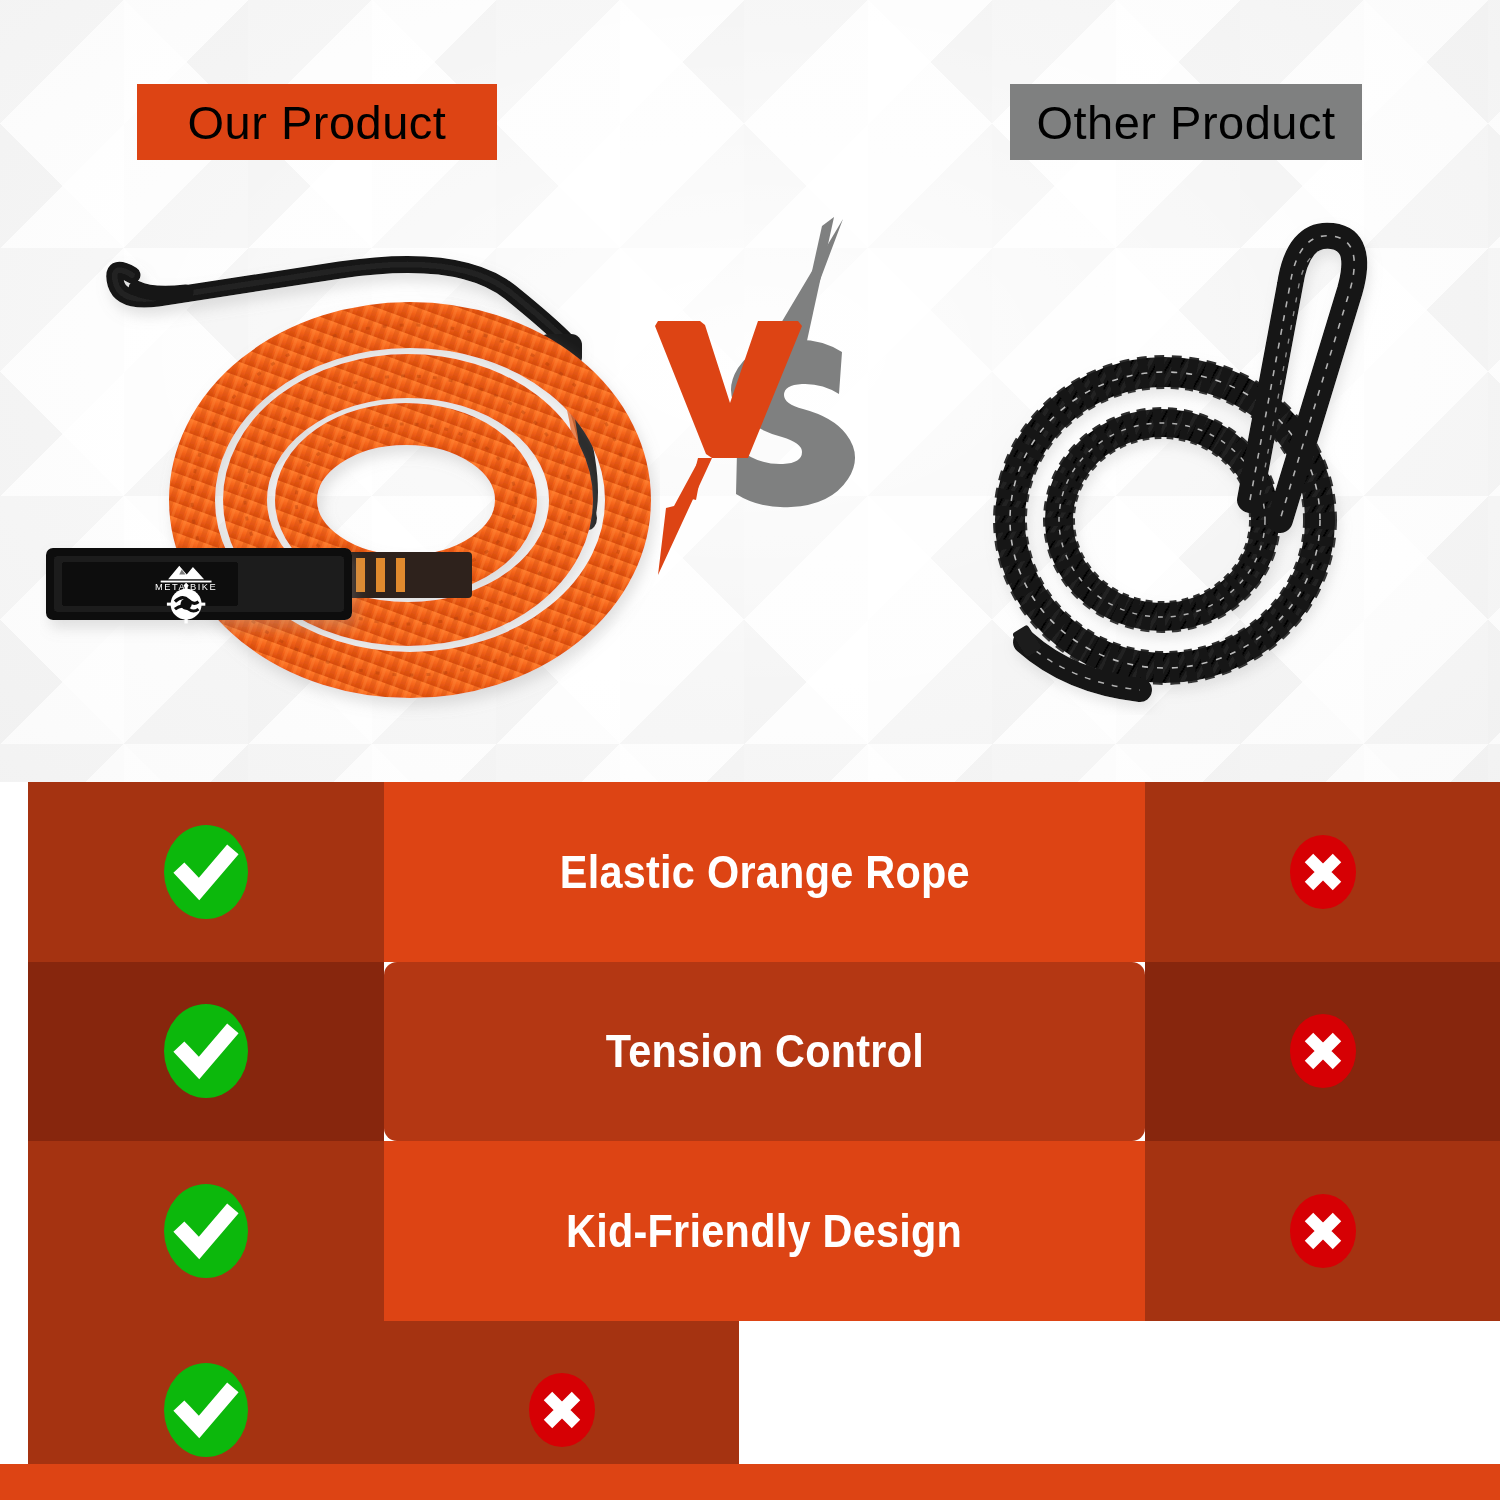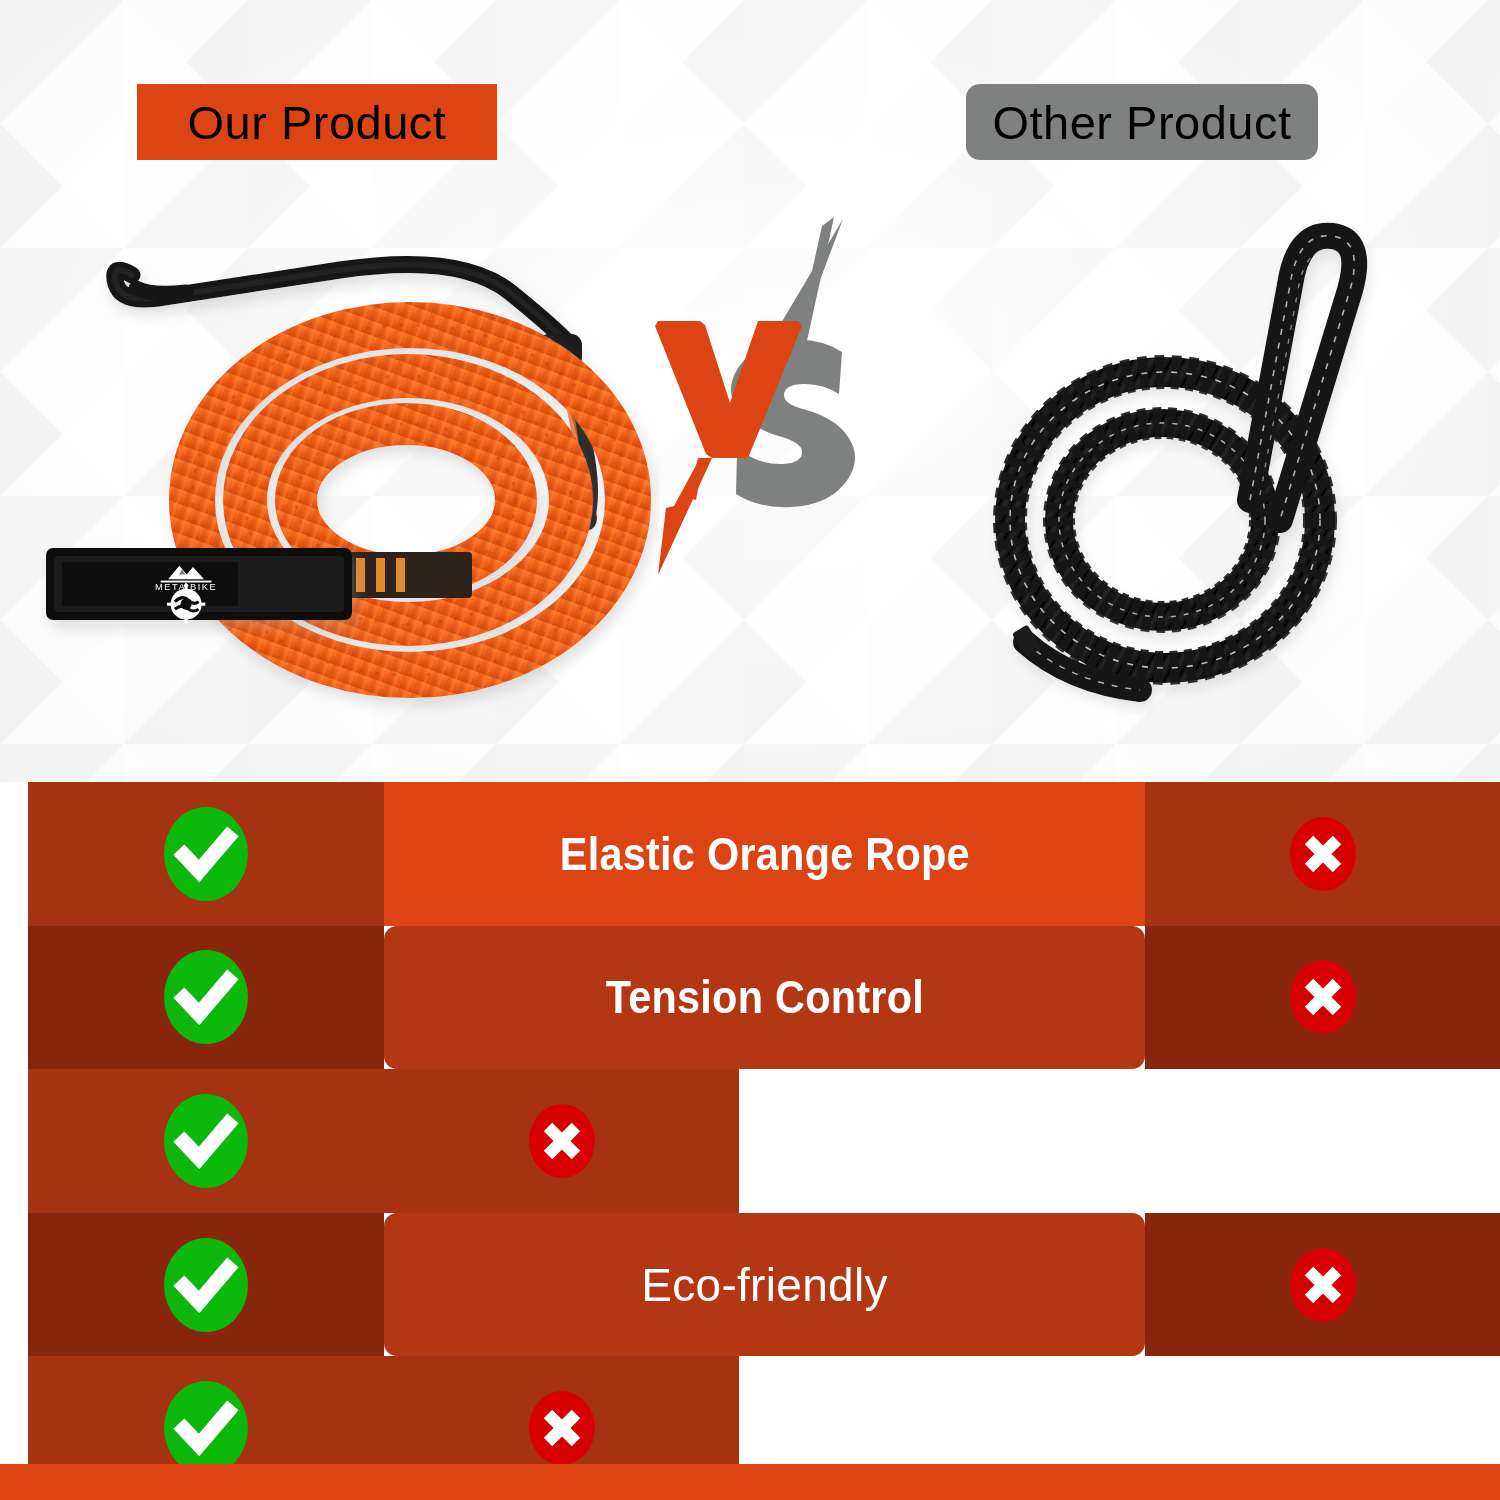--- a/index.html
+++ b/index.html
@@ -47,21 +47,21 @@
     position:absolute;
     display:flex; align-items:center; justify-content:center;
     color:#000000;
     font-size:47px;
     letter-spacing:.5px;
     font-weight:400;
     white-space:nowrap;
     font-family:"Liberation Sans", sans-serif;
   }
   #pill-ours  { left:137px;  top:84px;  width:360px; height:76px; background:#dd4414; }
-  #pill-other { left:966px; top:84px;  width:352px; height:76px; background:#7f8080;border-radius:14px; }
+  #pill-other { left:1010px; top:84px;  width:352px; height:76px; background:#7f8080; }
 
   
   #vs { position:absolute; left:630px; top:190px; width:260px; height:400px; }
   #vs svg { width:100%; height:100%; display:block; }
 
   
   .photo { position:absolute; }
   #photo-ours  { left:40px;  top:200px; width:620px; height:525px; }
   #photo-other { left:930px; top:190px; width:500px; height:525px; }
   .photo svg { width:100%; height:100%; display:block; }
@@ -331,59 +331,45 @@
       </div>
     </div>
 
     <div class="frow odd">
       <div class="cell-mark">
         <svg class="ico" viewBox="0 0 84 94">
           <ellipse cx="42" cy="47" rx="42" ry="47" fill="#0cb80c"></ellipse>
           <path d="M20 48 L35 64 L64 30" stroke="#ffffff" stroke-width="15" fill="none" stroke-linecap="square"></path>
         </svg>
       </div>
+      <div class="cell-feature">
+        <span class="feature-label">Kid-Friendly Design</span>
+      </div>
       <div class="cell-mark-right">
         <svg class="ico" viewBox="0 0 84 94">
           <ellipse cx="42" cy="47" rx="33" ry="37" fill="#d60004"></ellipse>
           <path d="M28 33 L56 61 M56 33 L28 61" stroke="#ffffff" stroke-width="12"></path>
         </svg>
       </div>
     </div>
 
-    <div class="frow even">
+
+    <div class="frow odd">
       <div class="cell-mark">
         <svg class="ico" viewBox="0 0 84 94">
           <ellipse cx="42" cy="47" rx="42" ry="47" fill="#0cb80c"></ellipse>
           <path d="M20 48 L35 64 L64 30" stroke="#ffffff" stroke-width="15" fill="none" stroke-linecap="square"></path>
         </svg>
       </div>
-      <div class="cell-feature">
-        <span class="feature-label wide">Eco-friendly</span>
-      </div>
       <div class="cell-mark-right">
         <svg class="ico" viewBox="0 0 84 94">
           <ellipse cx="42" cy="47" rx="33" ry="37" fill="#d60004"></ellipse>
           <path d="M28 33 L56 61 M56 33 L28 61" stroke="#ffffff" stroke-width="12"></path>
         </svg>
       </div>
     </div>
 
-    <div class="frow odd">
-      <div class="cell-mark">
-        <svg class="ico" viewBox="0 0 84 94">
-          <ellipse cx="42" cy="47" rx="42" ry="47" fill="#0cb80c"></ellipse>
-          <path d="M20 48 L35 64 L64 30" stroke="#ffffff" stroke-width="15" fill="none" stroke-linecap="square"></path>
-        </svg>
-      </div>
-      <div class="cell-mark-right">
-        <svg class="ico" viewBox="0 0 84 94">
-          <ellipse cx="42" cy="47" rx="33" ry="37" fill="#d60004"></ellipse>
-          <path d="M28 33 L56 61 M56 33 L28 61" stroke="#ffffff" stroke-width="12"></path>
-        </svg>
-      </div>
-    </div>
-
 
   </div>
 
   <div id="bottom-strip"></div>
 
 </div>
 
 </body></html>

